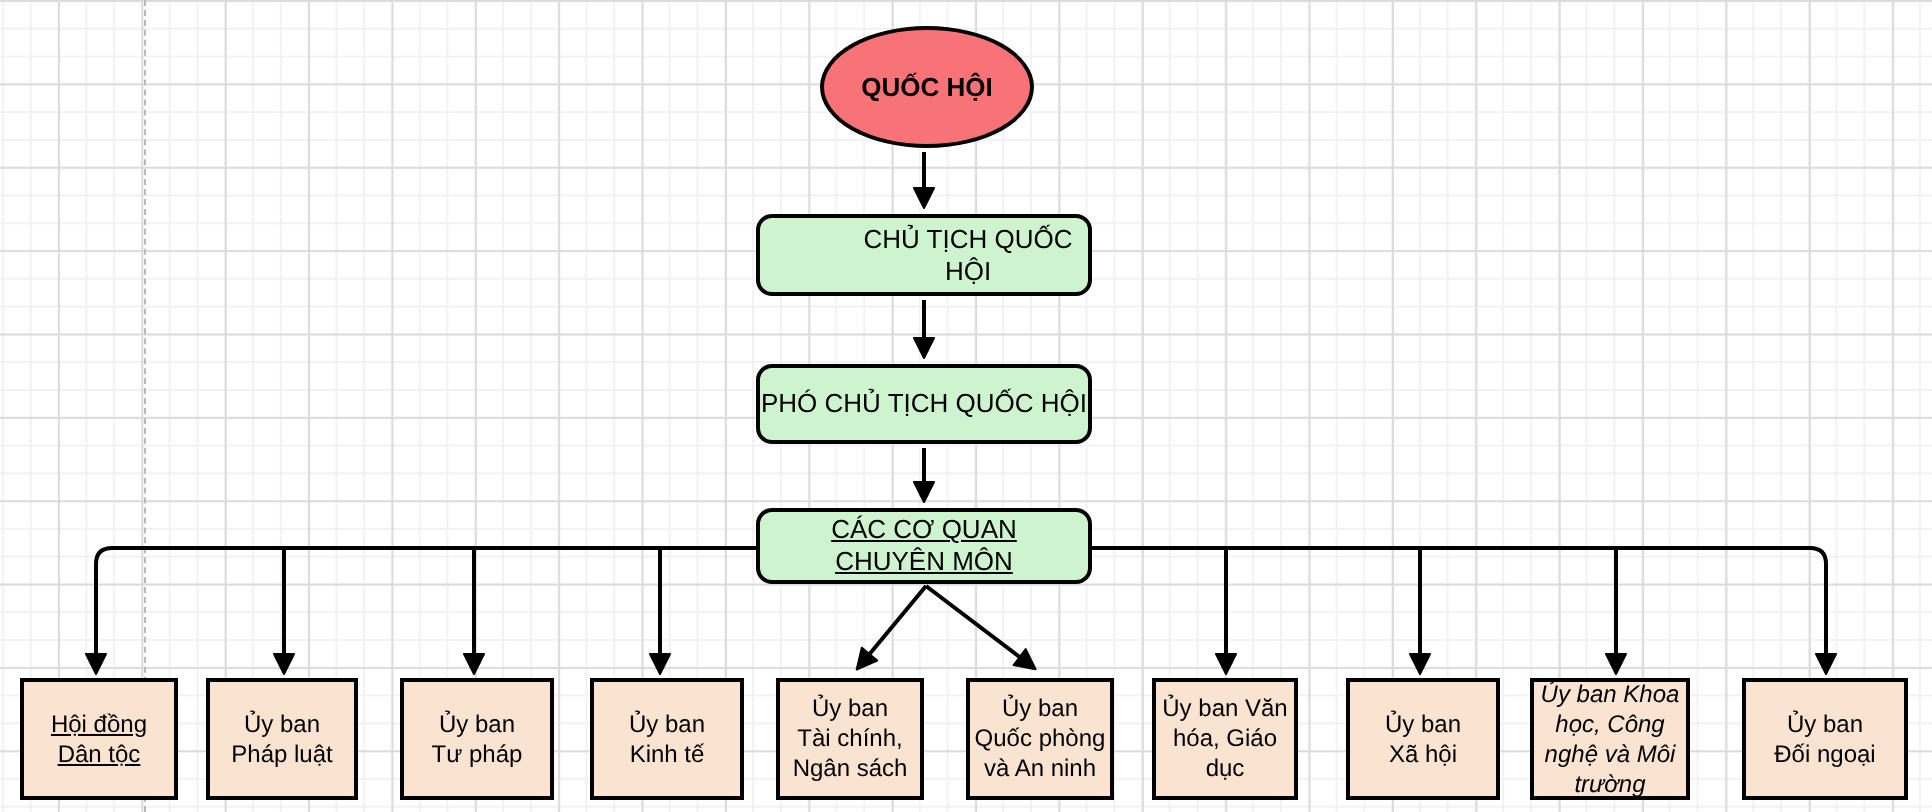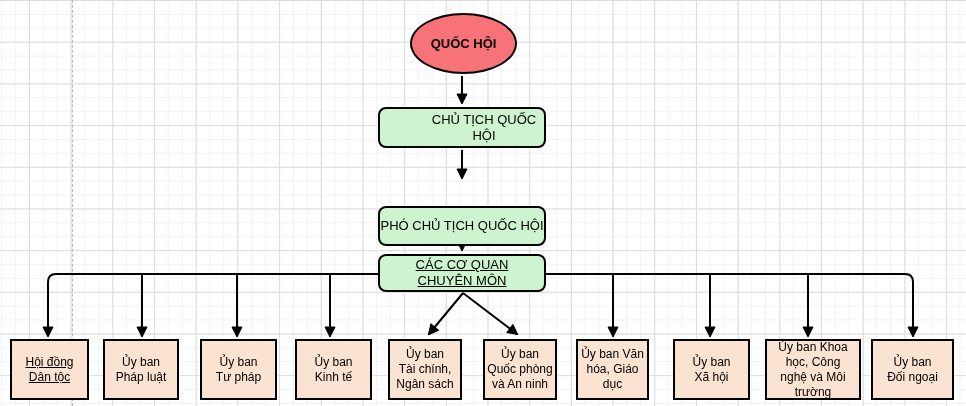--- a/index.html
+++ b/index.html
@@ -55,21 +55,21 @@
 
   .node-branch {
     left: 378px; width: 168px;
     background: var(--branch-fill, #cdf4cf);
     border: 2px solid var(--stroke, #000);
     border-radius: 8px;
     font-size: 13px;
     line-height: 16px;
   }
   .node-branch.lv1 { top: 107px; height: 41px; padding-left: 44px; }
-  .node-branch.lv2 { top: 182px; height: 40px; margin-top: 24px; }
+  .node-branch.lv2 { top: 182px; height: 40px; }
   .node-branch.lv3 { top: 254px; height: 38px; text-decoration: underline; }
 
   .node-leaf {
     top: 339px; height: 61px;
     background: var(--leaf-fill, #fbe3d2);
     border: 2px solid var(--stroke, #000);
     font-size: 12px;
     line-height: 15px;
   }
 </style>
@@ -152,21 +152,21 @@
   </div>
   <div class="node node-leaf" style="left:576px;width:73px;">
     <span class="label">Ủy ban Văn
 hóa, Giáo
 dục</span>
   </div>
   <div class="node node-leaf" style="left:673px;width:77px;">
     <span class="label">Ủy ban
 Xã hội</span>
   </div>
-  <div class="node node-leaf" style="left:765px;width:96px;">
+  <div class="node node-leaf" style="left:765px;width:80px;font-style:italic;">
     <span class="label">Ủy ban Khoa
 học, Công
 nghệ và Môi
 trường</span>
   </div>
   <div class="node node-leaf" style="left:871px;width:83px;">
     <span class="label">Ủy ban
 Đối ngoại</span>
   </div>
 

